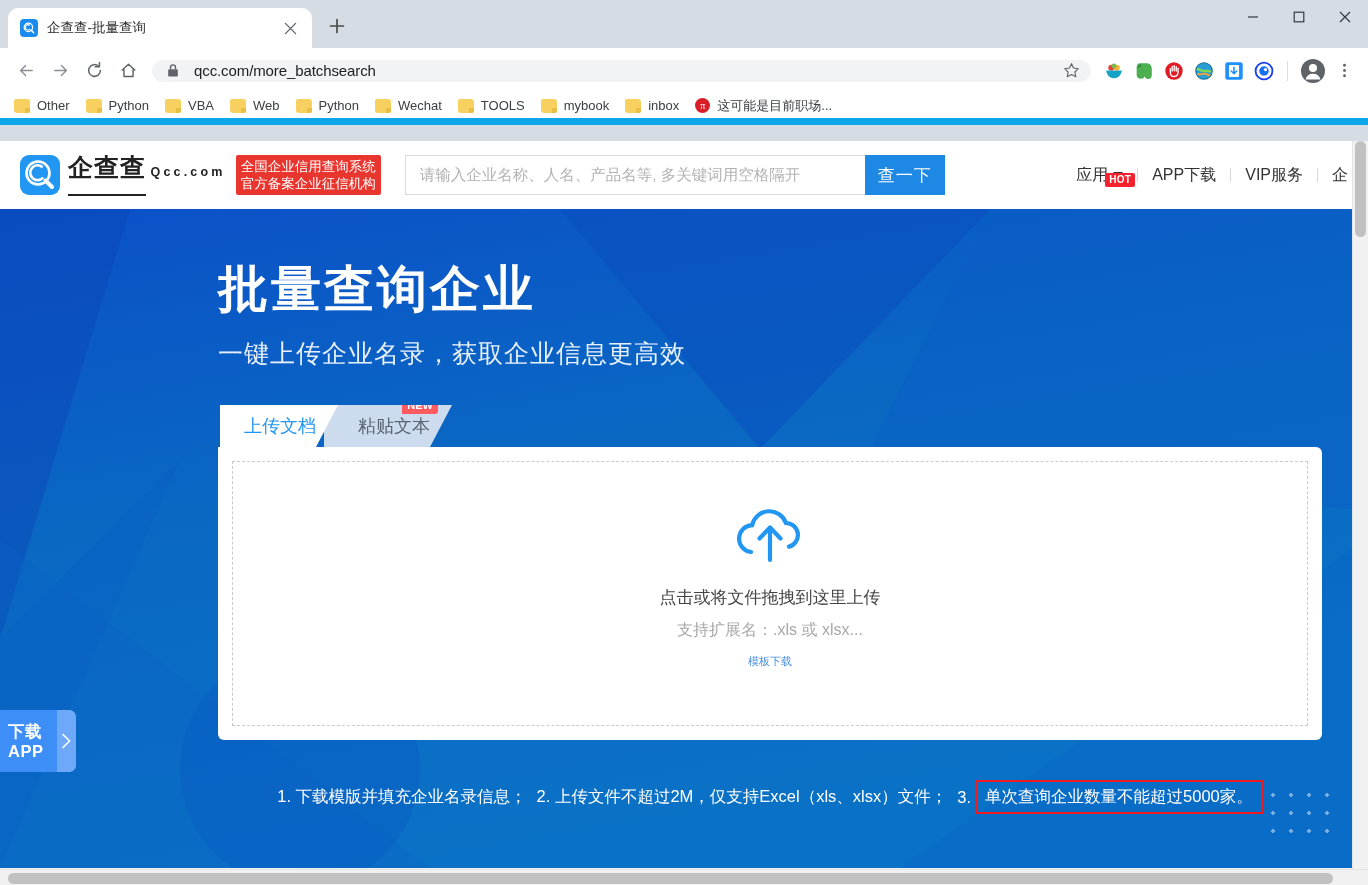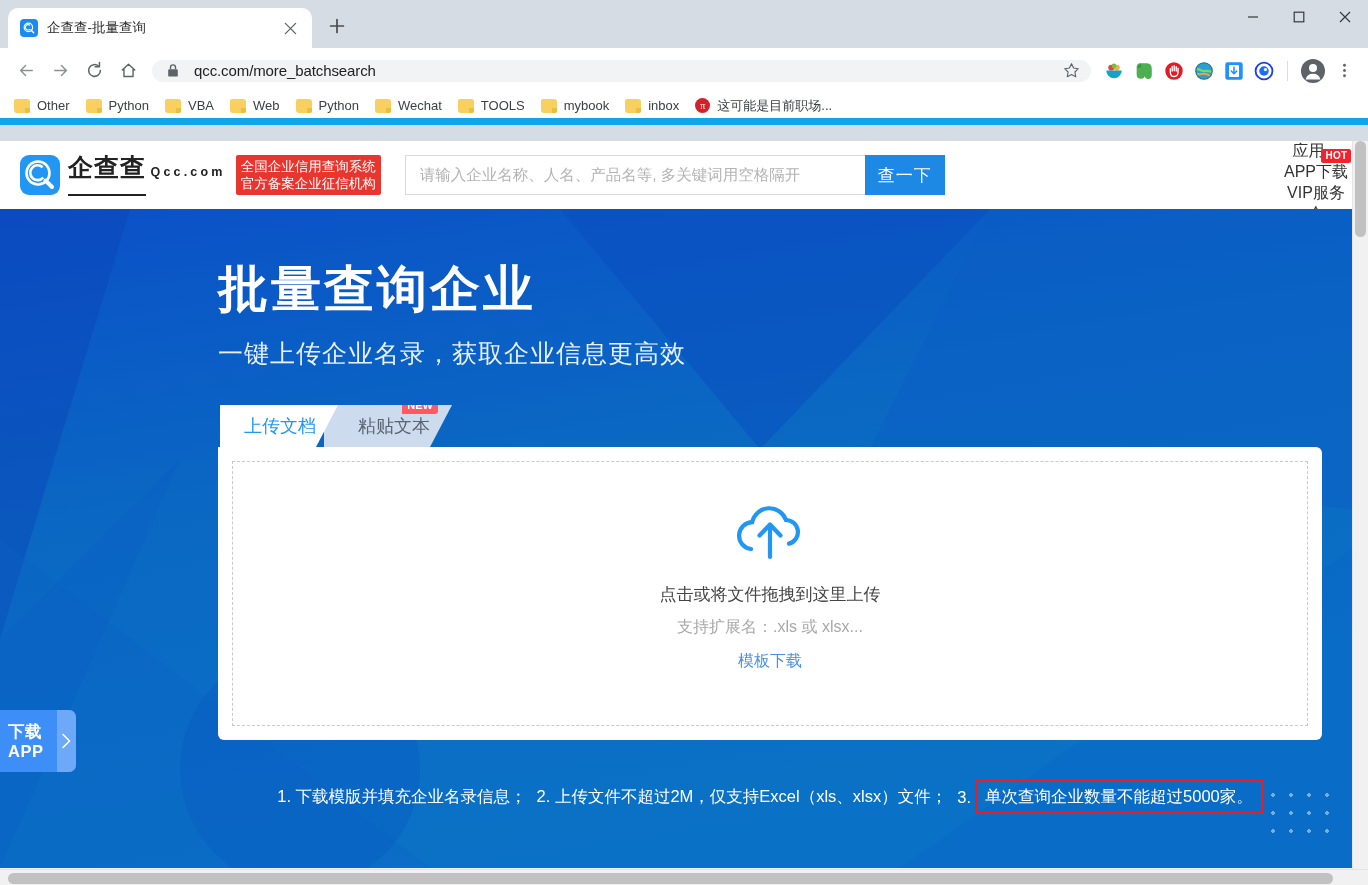--- a/index.html
+++ b/index.html
@@ -168,21 +168,21 @@
   }
   .search-input::placeholder { color: #b3b3b3; }
   .search-btn {
     width: 80px; height: 40px; background: #1e88e5;
     color: #fff; border: none; font-size: 17px;
     font-family: inherit; cursor: pointer;
     letter-spacing: 1px;
   }
   .nav-right {
     position: absolute; right: -10px; top: 0; height: 68px;
-    display: flex; align-items: center; gap: 0; flex-direction: column;
+    display: flex; align-items: center; gap: 0;
   }
   .nav-item {
     font-size: 16px; color: #333; padding: 0 14px;
     position: relative; white-space: nowrap;
     display: flex; align-items: center;
   }
   .nav-sep { width: 1px; height: 14px; background: #d8d8d8; }
   .hot-badge {
     position: absolute; top: 8px; right: 2px;
     background: #f5222d; color: #fff;
@@ -239,21 +239,21 @@
   }
   .dropzone {
     border: 1px dashed #c9c9c9; height: 100%;
     display: flex; flex-direction: column;
     align-items: center; justify-content: center;
     background: #fff;
   }
   .cloud-wrap { margin-top: -16px; }
   .dz-line1 { font-size: 17px; color: #444; margin-top: 14px; }
   .dz-line2 { font-size: 16px; color: #a8a8a8; margin-top: 11px; }
-  .dz-link { font-size: 16px; color: #4a90e2; margin-top: 13px; cursor: pointer; }
+  .dz-link { font-size: 11px; color: #4a90e2; margin-top: 13px; cursor: pointer; }
 
   .hints {
     position: relative; z-index: 3;
     margin-top: 40px; color: #ffffff;
     font-size: 16.5px; display: flex; align-items: center;
     justify-content: center; width: 1104px;
     white-space: nowrap;
   }
   .hint-box {
     border: 2px solid #ee1b22; padding: 5px 8px 6px 8px;

